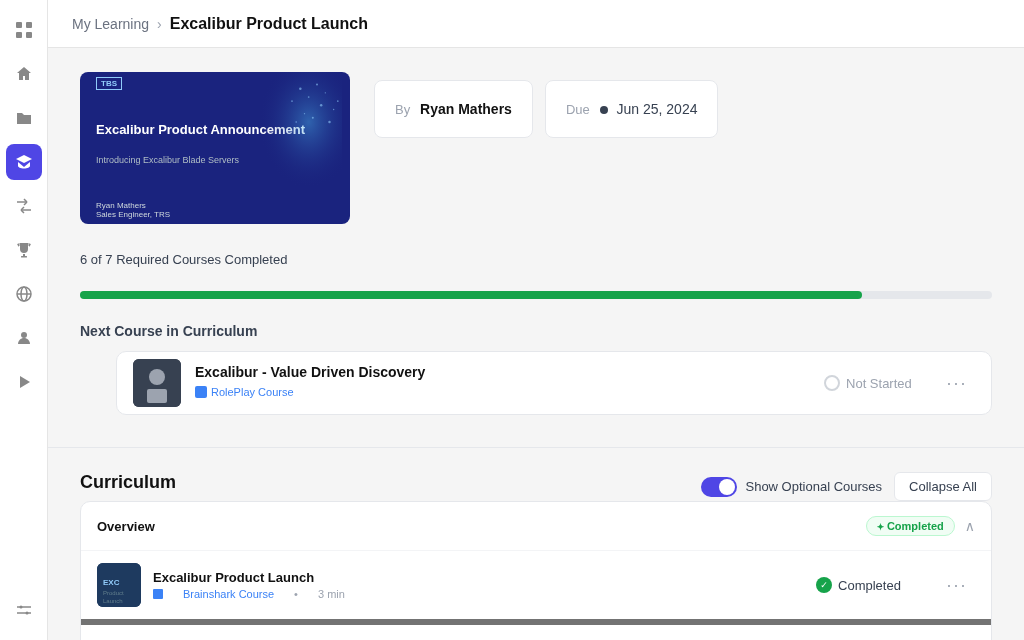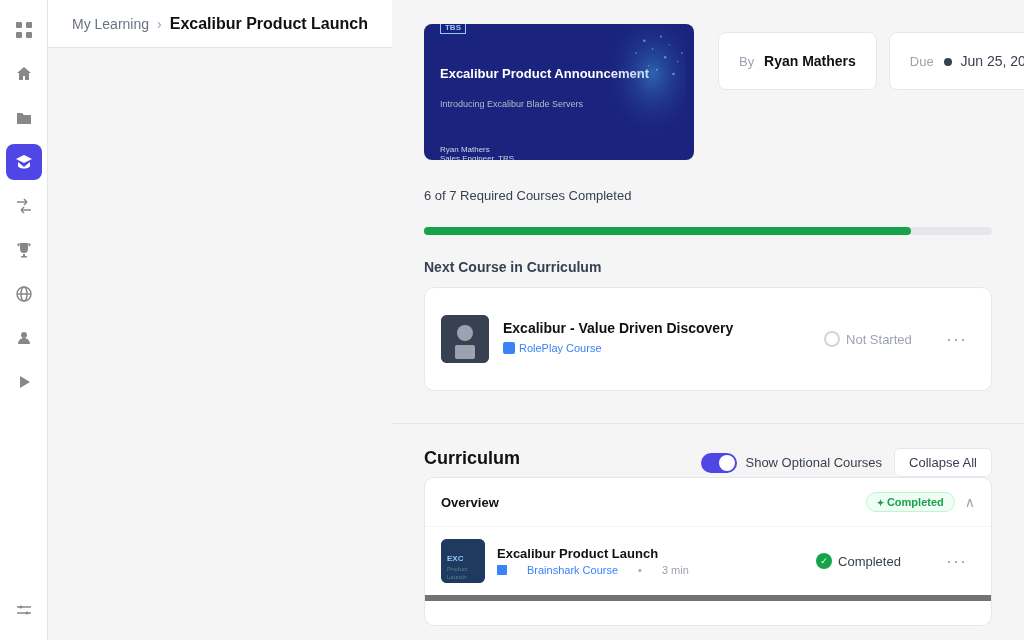--- a/index.html
+++ b/index.html
@@ -30,21 +30,21 @@
     }
     .sidebar-icon.active {
       background: #4f46e5;
       color: #fff;
     }
 
     
     .main {
       flex: 1;
       display: flex;
-      flex-direction: row;
+      flex-direction: column;
       overflow: hidden;
     }
 
     
     .header {
       background: #fff;
       border-bottom: 1px solid #e5e5e5;
       padding: 0 24px;
       height: 48px;
       display: flex;
@@ -73,21 +73,21 @@
     }
 
     
     .top-section {
       display: flex;
       gap: 24px;
       margin-bottom: 28px;
     }
     .course-thumbnail {
       width: 270px;
-      height: 136px;
+      height: 152px;
       border-radius: 8px;
       background: #1a237e;
       flex-shrink: 0;
       position: relative;
       overflow: hidden;
       display: flex;
       flex-direction: column;
       justify-content: center;
       padding: 16px;
       gap: 12px;
@@ -187,24 +187,25 @@
     .section-title {
       font-size: 14px;
       font-weight: 600;
       color: #374151;
       margin-bottom: 12px;
     }
     .course-card {
       background: #fff;
       border: 1px solid #e5e7eb;
       border-radius: 10px;
-      padding: 27px 16px;
+      padding: 7px 16px;
       display: flex;
       align-items: center;
       gap: 14px;
+      margin-left: 36px;
     }
     .course-thumb-sm {
       width: 48px;
       height: 48px;
       border-radius: 6px;
       background: #374151;
       flex-shrink: 0;
       overflow: hidden;
       display: flex;
       align-items: center;

